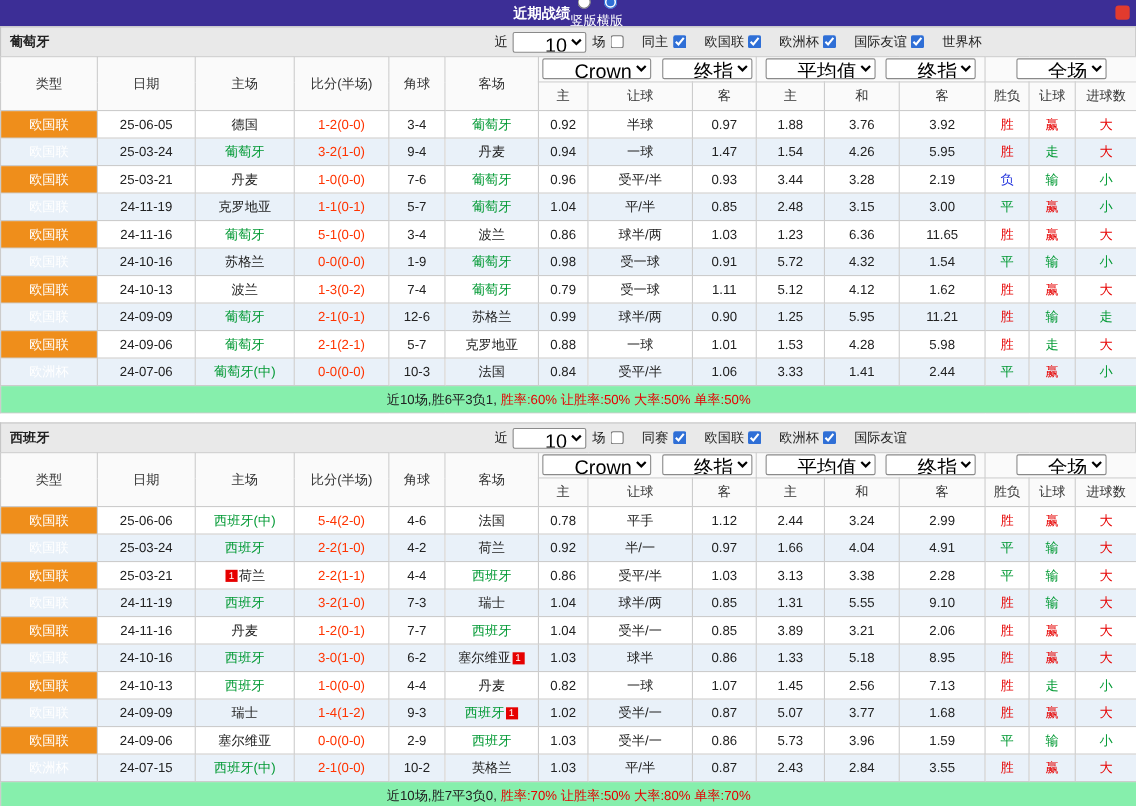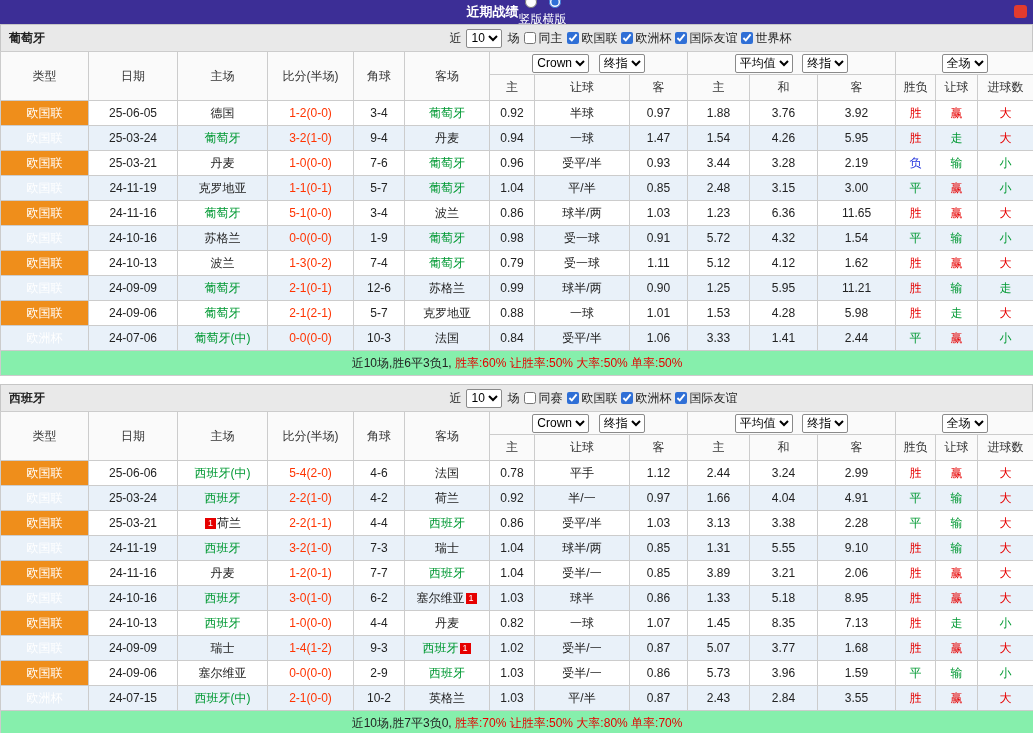--- a/index.html
+++ b/index.html
@@ -6,23 +6,23 @@
   body { width:1033px; background:#fff; color:#222; font-family:"Liberation Sans","DejaVu Sans",sans-serif; font-size:12px; }
   .top-bar { height:24px; background:#3c2e96; display:flex; align-items:center; position:relative; }
   .top-center { margin:0 auto; display:flex; align-items:center; gap:0; color:#fff; }
   .top-title { font-weight:bold; font-size:13px; }
   .radio-label { display:inline-flex; align-items:center; gap:3px; cursor:pointer;flex-direction:column; }
   input[type=radio], input[type=checkbox] { width:12px; height:12px; margin:0; accent-color:#2f6fd6; }
   .corner-icon { position:absolute; right:6px; top:5px; width:13px; height:13px; background:#e23b2e; border-radius:3px; }
   .sec-head { height:27px; background:#e9e9e9; border:1px solid #c6c6c6; border-bottom:none; display:flex; align-items:center; padding:0 8px; position:relative; }
   .team { font-weight:bold; color:#222; }
   .filters { position:absolute; left:43.5%; display:flex; align-items:center; gap:5px; white-space:nowrap; }
-  .chk { display:inline-flex; align-items:center; gap:2px; cursor:pointer; }
+  .chk { display:inline-flex; align-items:center; gap:16px; cursor:pointer; }
   .league-box { display:inline-flex; align-items:center; gap:4px; }
-  select { font-size:12px; height:19px; border:1px solid #8a8a8a; background:#fff; border-radius:2px; }
+  select { font-size:18px; height:19px; border:1px solid #8a8a8a; background:#fff; border-radius:2px;padding-left:24px; }
   table.match-table { width:1033px; border-collapse:collapse; table-layout:fixed; }
   th, td { border:1px solid #cccccc; text-align:center; padding:0; overflow:hidden; white-space:nowrap; }
   thead th { background:#fafafa; font-weight:normal; color:#333; }
   tr.sel-row th { height:23px; }
   tr.lbl-row th { height:26px; }
   tbody td { height:25px; background:#fff; }
   tbody tr.alt td { background:#e9f1f9; }
   td.league-nations { background:#ef8e1b; color:#fff; }
   td.league-euro { background:#8c1717; color:#fff; }
   td.c-green, .c-green { color:#009933; }
@@ -501,21 +501,21 @@
           <td class="league-nations"><span>欧国联</span></td>
           <td><span>24-10-13</span></td>
           <td class="c-green"><span>西班牙</span></td>
           <td class="c-score"><span>1-0(0-0)</span></td>
           <td><span>4-4</span></td>
           <td><span>丹麦</span></td>
           <td><span>0.82</span></td>
           <td><span>一球</span></td>
           <td><span>1.07</span></td>
           <td><span>1.45</span></td>
-          <td><span>8.35</span></td>
+          <td><span>2.56</span></td>
           <td><span>7.13</span></td>
           <td class="c-red"><span>胜</span></td>
           <td class="c-green"><span>走</span></td>
           <td class="c-green"><span>小</span></td>
         </tr>
         <tr class="alt">
           <td class="league-nations"><span>欧国联</span></td>
           <td><span>24-09-09</span></td>
           <td><span>瑞士</span></td>
           <td class="c-score"><span>1-4(1-2)</span></td>

